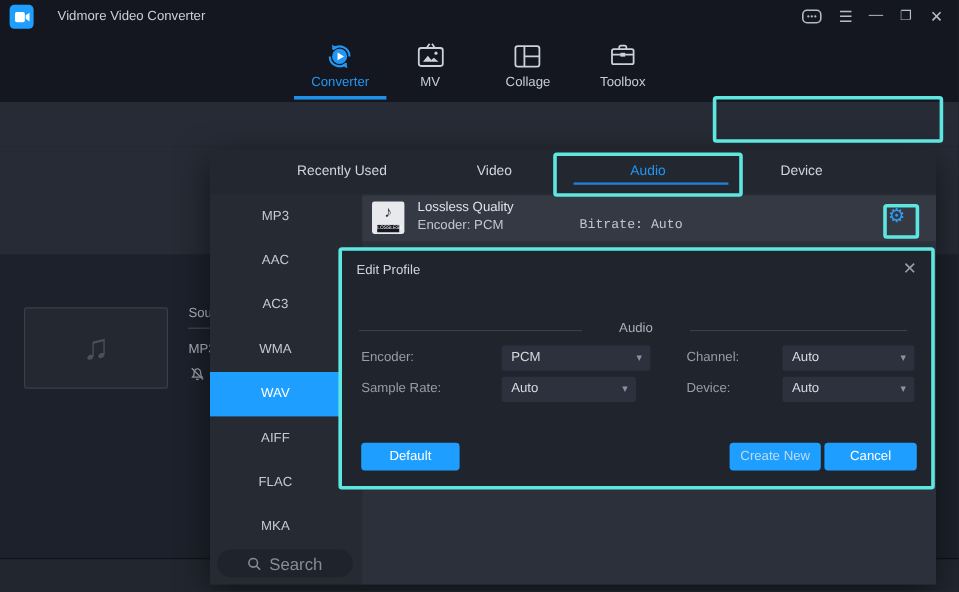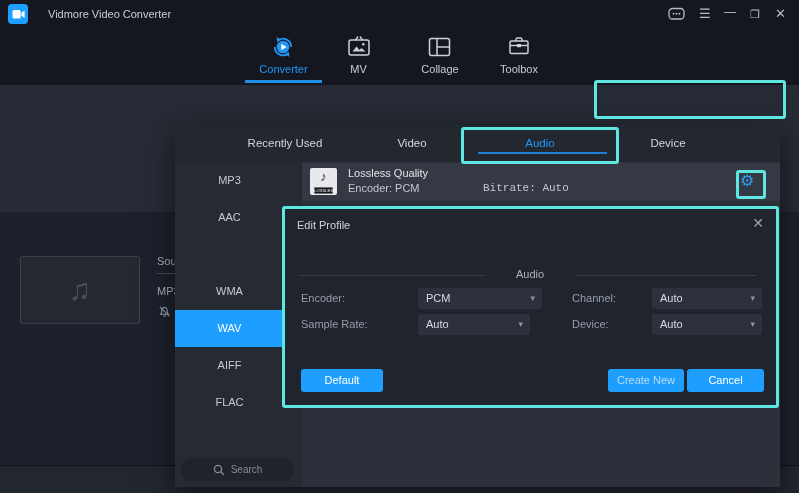--- a/index.html
+++ b/index.html
@@ -42,21 +42,21 @@
          box-shadow:0 8px 28px rgba(0,0,0,.55);}
   .ptabs{left:0;top:0;width:605px;height:37px;background:#23272f;}
   .ptab{top:12px;width:120px;font-size:11.5px;text-align:center;color:#d2d6dd;}
   .ptab.active{color:#2196f3;}
   .ptab-underline{left:303px;top:27px;width:129px;height:2px;background:#1f7fd4;}
   .sidebar{left:0;top:37px;width:127px;height:325px;background:#262a33;}
   .sideitem{left:0;width:109px;height:37px;line-height:37px;text-align:center;font-size:11px;color:#c6cbd3;}
   .sideitem.sel{background:#1e9fff;color:#fff;}
   .searchbox{left:6px;top:296px;width:113px;height:23px;background:#1f232b;border-radius:12px;
              display:flex;align-items:center;justify-content:center;gap:6px;}
-  .searchtxt{font-size:10px;color:#868d99;}
+  .searchtxt{font-size:14px;color:#868d99;}
   .content{left:127px;top:37px;width:478px;height:325px;background:#2b303a;}
   .lrow{left:0;top:1px;width:478px;height:38px;background:#343944;}
   .badge{left:8px;top:5px;width:27px;height:27px;background:#e8e9ec;border-radius:2px;overflow:hidden;}
   .badge .bnote{position:absolute;left:0;top:0;width:27px;height:18px;text-align:center;
                 font-size:13px;line-height:18px;color:#2b2f38;}
   .badge .bband{position:absolute;left:0;bottom:0;width:27px;height:9px;background:#15181f;
                 color:#fff;font-size:6px;line-height:9px;text-align:center;
                 transform:scale(0.68);transform-origin:center;}
   .ltitle{left:46px;top:4px;font-size:11px;color:#e0e4ea;}
   .lsub{left:46px;top:19px;font-size:11px;color:#c2c7cf;}
@@ -198,24 +198,26 @@
     <div class="abs ptab" style="left:50px;">Recently Used</div>
     <div class="abs ptab" style="left:177px;">Video</div>
     <div class="abs ptab active" style="left:305px;">Audio</div>
     <div class="abs ptab" style="left:433px;">Device</div>
     <div class="abs ptab-underline"></div>
   </div>
 
   <div class="abs sidebar">
     <div class="abs sideitem" style="top:0;">MP3</div>
     <div class="abs sideitem" style="top:37px;">AAC</div>
+    <div class="abs sideitem" style="top:74px;">AC3</div>
     <div class="abs sideitem sel" style="top:148px;">WAV</div>
     <div class="abs sideitem" style="top:111px;">WMA</div>
     <div class="abs sideitem" style="top:185px;">AIFF</div>
     <div class="abs sideitem" style="top:222px;">FLAC</div>
+    <div class="abs sideitem" style="top:259px;">MKA</div>
     <div class="abs searchbox">
       <svg width="12" height="12" viewBox="0 0 12 12">
         <circle cx="5" cy="5" r="3.6" fill="none" stroke="#868d99" stroke-width="1.3"></circle>
         <line x1="7.8" y1="7.8" x2="10.8" y2="10.8" stroke="#868d99" stroke-width="1.3"></line>
       </svg>
       <span class="searchtxt">Search</span>
     </div>
   </div>
 
   <div class="abs content">

